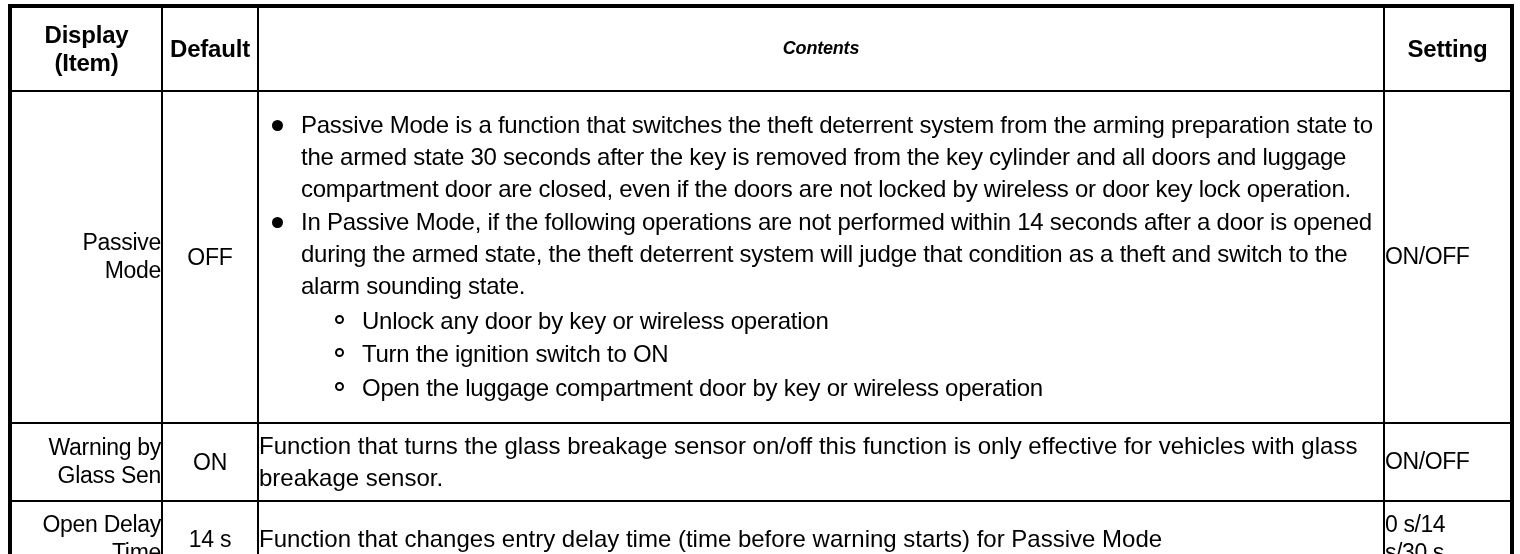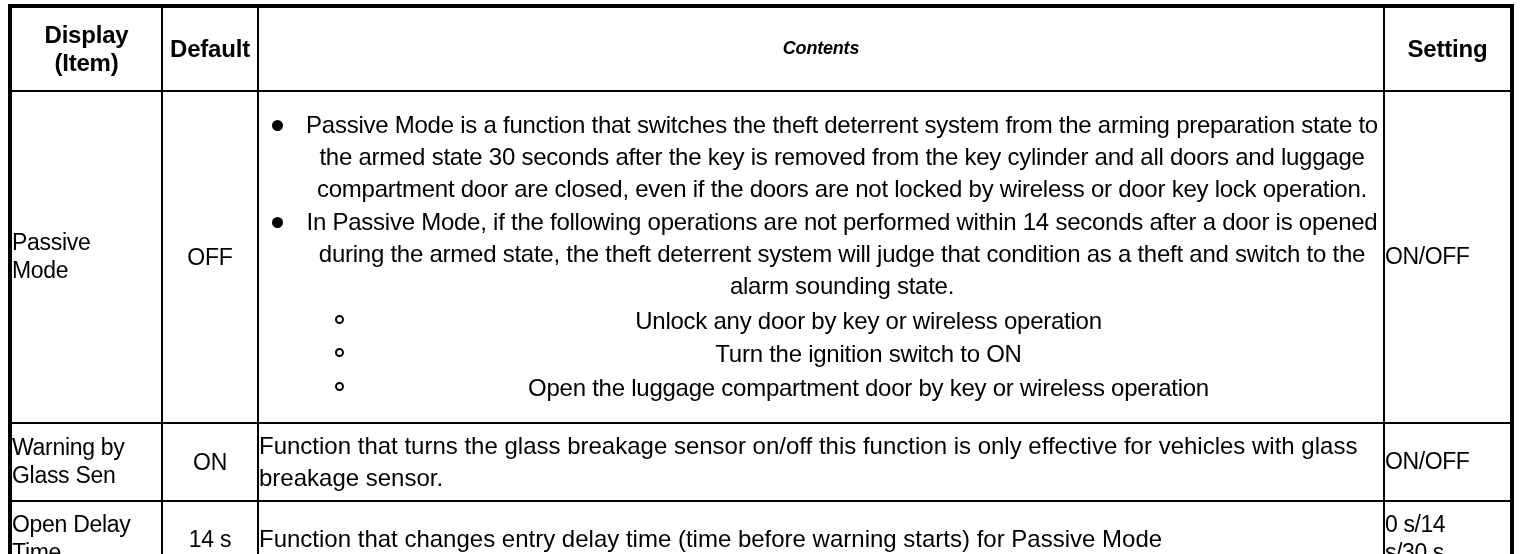--- a/index.html
+++ b/index.html
@@ -55,21 +55,21 @@
     height: 82px;
     letter-spacing: -0.2px;
   }
   thead th.th-display { font-size: 24px; }
   thead th.th-default { font-size: 24px; }
   thead th.th-contents { font-size: 18px; font-style: italic; }
   thead th.th-setting { font-size: 24px; }
 
   
   td.cell-display {
-    text-align: left;
+    text-align: right;
     font-size: 23px;
     line-height: 1.2;
     letter-spacing: -0.3px;
   }
   td.cell-default {
     text-align: center;
     font-size: 23px;
     letter-spacing: -0.2px;
   }
   td.cell-setting {
@@ -92,21 +92,20 @@
   
   tr.row-passive td { height: 330px; }
   tr.row-warning td { height: 76px; }
   tr.row-entry td   { height: 74px; }
 
   
   ul.bullets {
     list-style: none;
     margin: 0;
     padding: 0;
-    text-align: center;
   }
   ul.bullets > li.bullet-item {
     position: relative;
     padding-left: 42px;
     margin: 0 0 1px 0;
     font-size: 24px;
     line-height: 1.335;
     letter-spacing: -0.25px;
   }
   ul.bullets > li.bullet-item > span.bullet-dot {

